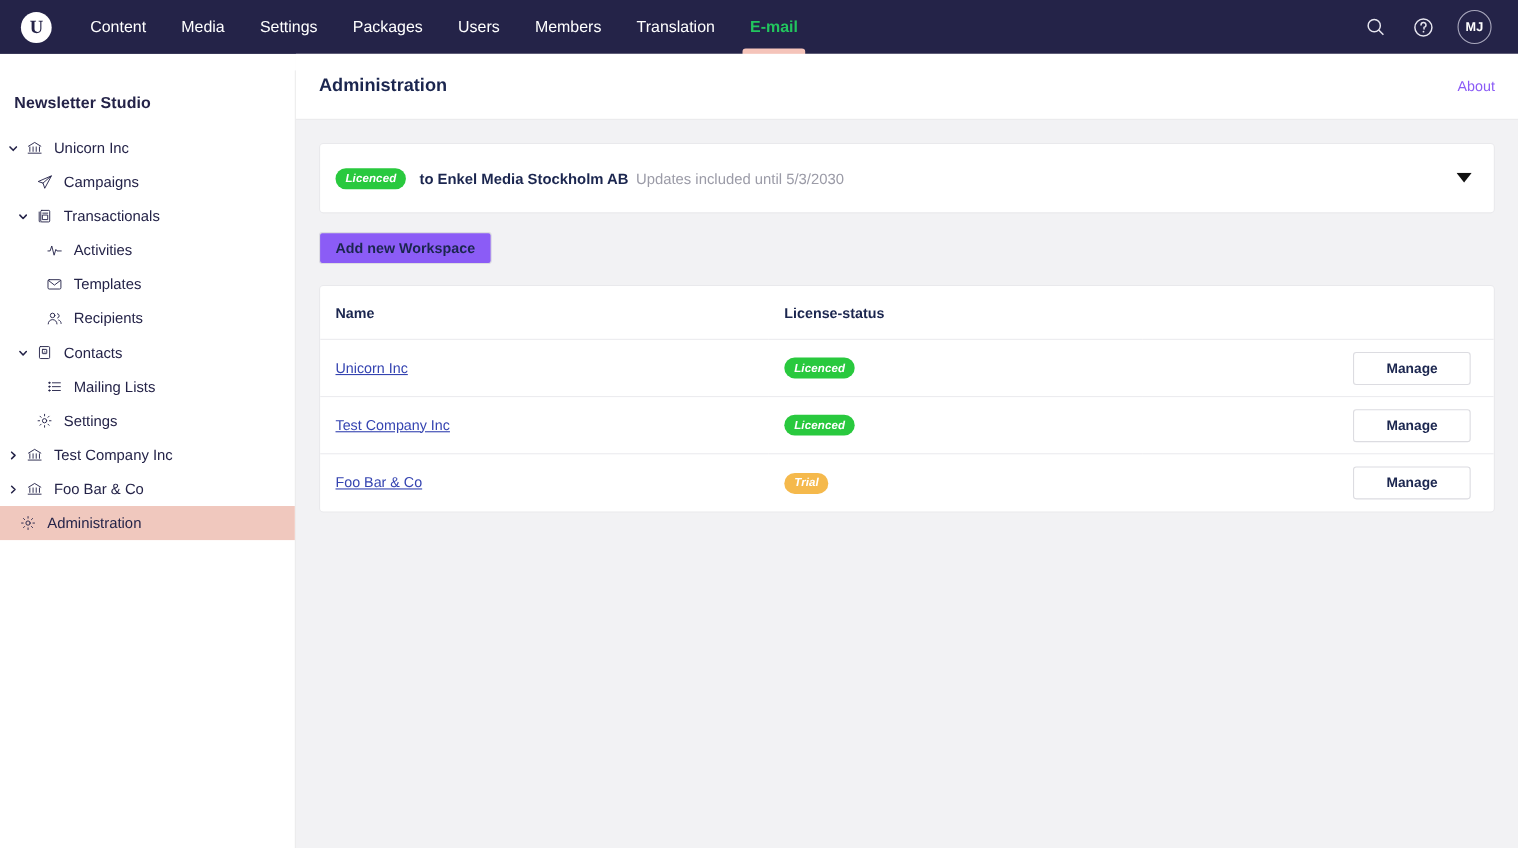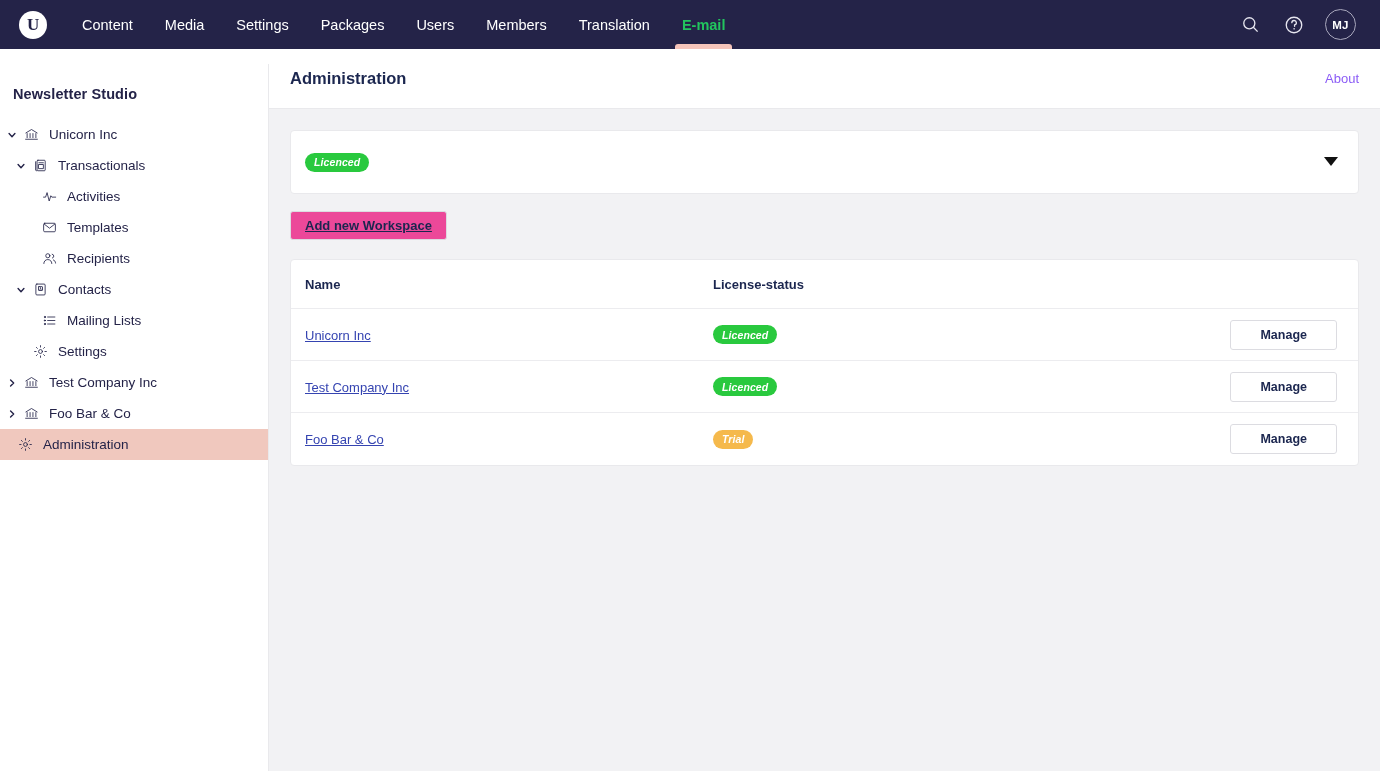--- a/index.html
+++ b/index.html
@@ -195,29 +195,28 @@
     margin-left: auto;
     width: 18px; height: 18px;
     display: flex; align-items: center; justify-content: center;
     cursor: pointer;
   }
 
   .add-btn {
     margin-top: 17px;
     height: 29px;
     padding: 0 14px;
-    background: #ec4899;
+    background: #8b5cf6;
     border: 1px solid #dcdce1;
     border-radius: 3px;
     font-family: "Liberation Sans", sans-serif;
     font-size: 13px;
     font-weight: bold;
     color: #1b264f;
     cursor: pointer;
-    text-decoration: underline;
   }
 
   .table-card {
     margin-top: 19px;
     background: #ffffff;
     border: 1px solid #e9e9ec;
     border-radius: 4px;
     overflow: hidden;
   }
   table { width: 100%; border-collapse: collapse; }
@@ -327,20 +326,29 @@
             <line x1="5" y1="10.5" x2="5" y2="17"></line>
             <line x1="9.7" y1="10.5" x2="9.7" y2="17"></line>
             <line x1="14.3" y1="10.5" x2="14.3" y2="17"></line>
             <line x1="19" y1="10.5" x2="19" y2="17"></line>
             <line x1="2.6" y1="19.6" x2="21.4" y2="19.6"></line>
           </svg>
         </span>
         <span class="tree-label">Unicorn Inc</span>
       </div>
       <div class="tree-row lvl1">
+        <span class="tree-icon">
+          <svg width="15" height="15" viewBox="0 0 24 24" stroke="#242348" stroke-width="1.35" fill="none" stroke-linecap="round" stroke-linejoin="round">
+            <path d="M21.5 3.2 2.8 11.2l7 2.3 2.3 7z"></path>
+            <path d="M9.8 13.5 21.5 3.2"></path>
+          </svg>
+        </span>
+        <span class="tree-label">Campaigns</span>
+      </div>
+      <div class="tree-row lvl1">
         <span class="caret">
           <svg width="10" height="10" viewBox="0 0 12 12" fill="none" stroke="#242348" stroke-width="1.7" stroke-linecap="round" stroke-linejoin="round">
             <polyline points="2.5,4.3 6,8 9.5,4.3"></polyline>
           </svg>
         </span>
         <span class="tree-icon">
           <svg width="15" height="15" viewBox="0 0 24 24" stroke="#242348" stroke-width="1.35" fill="none" stroke-linecap="round" stroke-linejoin="round">
             <rect x="6.5" y="3.6" width="13" height="16.8" rx="1.4"></rect>
             <path d="M4.2 6v13.2a1.3 1.3 0 0 0 1.3 1.3"></path>
             <line x1="9.4" y1="7.6" x2="16.6" y2="7.6"></line>
@@ -465,20 +473,24 @@
 <div class="main">
   <div class="main-header">
     <div class="page-title">Administration</div>
     <div class="about-link">About</div>
   </div>
 
   <div class="main-body">
 
     <div class="license-card">
       <span class="badge badge-green">Licenced</span>
+      <span class="license-text">
+        <span>to Enkel Media Stockholm AB</span>
+        <span class="license-sub">Updates included until 5/3/2030</span>
+      </span>
       <div class="license-caret">
         <svg width="14" height="10" viewBox="0 0 14 10">
             <polygon points="0,0 14,0 7,9" fill="#111111"></polygon>
           </svg>
       </div>
     </div>
 
     <button class="add-btn">Add new Workspace</button>
 
     <div class="table-card">

